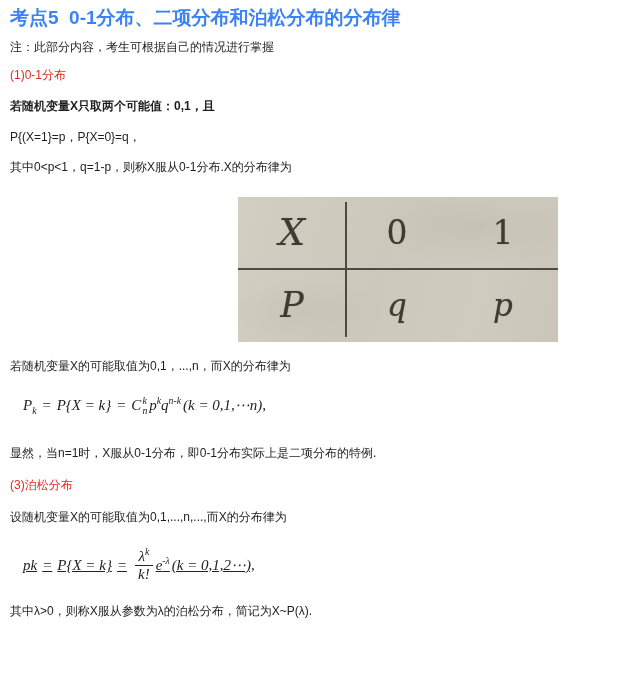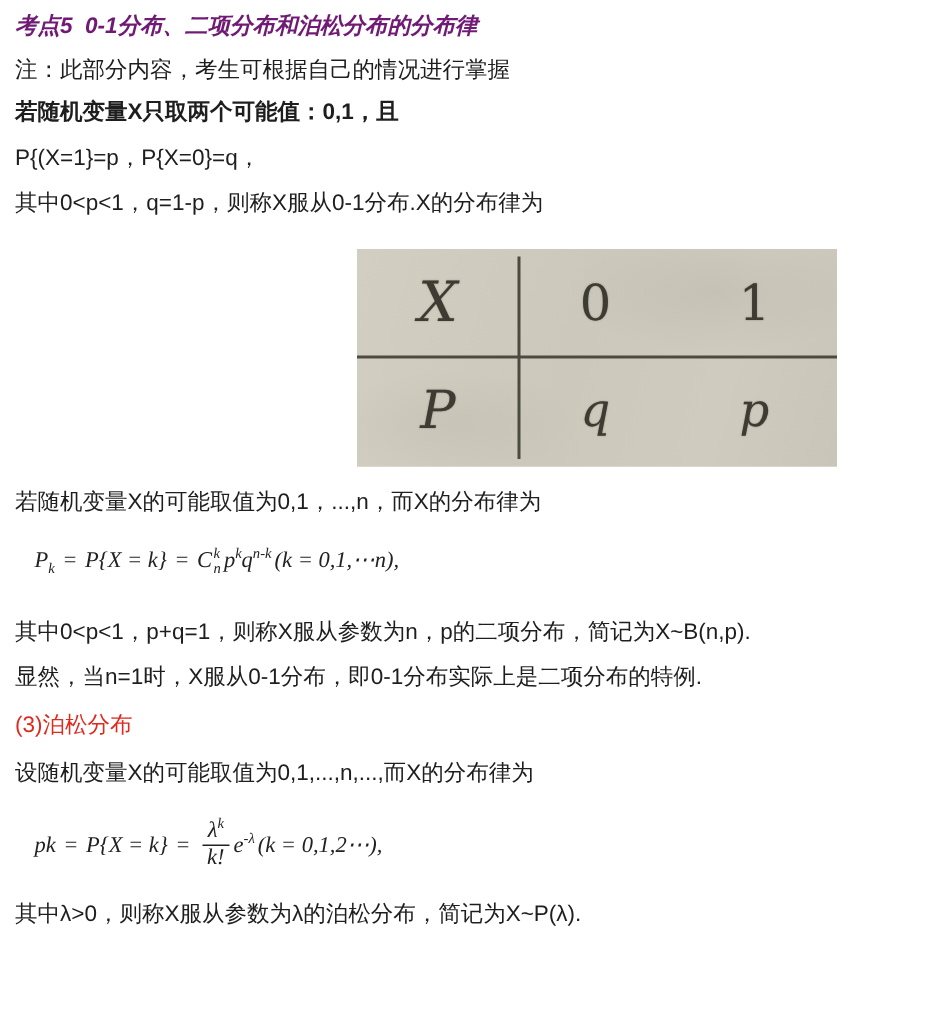--- a/index.html
+++ b/index.html
@@ -2,25 +2,25 @@
 <html style="--accent: #df2a20; --img-bg: #cdc9bc;"><head>
 <meta charset="utf-8">
 <style>
   html,body{margin:0;padding:0;}
   body{
     width:625px;height:673px;background:#ffffff;overflow:hidden;
     font-family:"Liberation Sans",sans-serif;color:#1e1e1e;
   }
   .doc{padding:8px 10px 0 10px;}
   .title{
-    font-size:15px;font-weight:bold;color:#701a75;
-    line-height:19px;margin:0 0 11px 0;white-space:pre-wrap;font-style:italic;
+    font-size:19px;font-weight:bold;color:#3b82f6;
+    line-height:19px;margin:0 0 11px 0;white-space:pre-wrap;
   }
   .body-line{
-    font-size:15px;line-height:18px;margin:0;
+    font-size:12px;line-height:18px;margin:0;
   }
   .m-note{margin-bottom:10px;}
   .m-red1{margin-bottom:13px;}
   .m-l4{margin-bottom:13px;font-weight:bold;}
   .m-l5{margin-bottom:12px;}
   .m-l6{margin-bottom:21px;}
   .m-red2{margin-bottom:13px;}
   .m-l9{margin-bottom:10px;}
   .m-l11{margin-bottom:12px;}
   .m-l12{margin-bottom:14px;}
@@ -51,21 +51,21 @@
   .c-p {left:0;   top:73px;width:108px;height:70px;font-size:35px;font-style:italic;}
   .c-q {left:108px;top:73px;width:102px;height:70px;font-size:31px;font-style:italic;}
   .c-pv{left:210px;top:73px;width:110px;height:70px;font-size:31px;font-style:italic;}
 
   
   .formula{
     font-family:"Liberation Serif",serif;font-style:italic;
     font-size:15px;color:#222;margin:13px;
   }
   .formula-binomial{margin-bottom:20px;line-height:26px;}
-  .formula-poisson{margin-bottom:15px;line-height:44px;}
+  .formula-poisson{margin-bottom:15px;line-height:44px;text-decoration:underline;}
   .formula .op{margin:0 5px;}
   .formula sup,.formula sub{font-size:0.65em;}
   .supsub{
     display:inline-block;vertical-align:-0.45em;line-height:1.05;
     font-size:0.65em;margin:0 2px 0 1px;text-align:left;
   }
   .supsub .ss-top,.supsub .ss-bot{display:block;}
   .frac{
     display:inline-block;vertical-align:middle;text-align:center;
     line-height:1.15;margin:0 3px;position:relative;top:-2px;
@@ -76,20 +76,21 @@
 </style>
 </head>
 <body>
 
 <div class="doc">
 
   <p class="title">考点5  0-1分布、二项分布和泊松分布的分布律</p>
 
   <p class="body-line m-note">注：此部分内容，考生可根据自己的情况进行掌握</p>
 
+  <p class="body-line red-heading m-red1">(1)0-1分布</p>
 
   <p class="body-line m-l4">若随机变量X只取两个可能值：0,1，且</p>
 
   <p class="body-line m-l5">P{(X=1}=p，P{X=0}=q，</p>
 
   <p class="body-line m-l6">其中0&lt;p&lt;1，q=1-p，则称X服从0-1分布.X的分布律为</p>
 
   <div class="scan-img">
     <div class="img-vline"></div>
     <div class="img-hline"></div>
@@ -99,21 +100,20 @@
     <div class="img-cell c-p">P</div>
     <div class="img-cell c-q">q</div>
     <div class="img-cell c-pv">p</div>
   </div>
 
 
   <p class="body-line m-l9">若随机变量X的可能取值为0,1，...,n，而X的分布律为</p>
 
   <p class="formula formula-binomial"><span>P</span><sub>k</sub><span class="op">=</span><span>P{X = k}</span><span class="op">=</span><span>C</span><span class="supsub"><span class="ss-top">k</span><span class="ss-bot">n</span></span><span>p</span><sup>k</sup><span>q</span><sup>n-k</sup><span class="tail">(k = 0,1,⋯n),</span></p>
 
-  <p class="body-line m-l11">其中0&lt;p&lt;1，p+q=1，则称X服从参数为n，p的二项分布，简记为X~B(n,p).</p>
 
   <p class="body-line m-l12">显然，当n=1时，X服从0-1分布，即0-1分布实际上是二项分布的特例.</p>
 
   <p class="body-line red-heading m-red3">(3)泊松分布</p>
 
   <p class="body-line m-l14">设随机变量X的可能取值为0,1,...,n,...,而X的分布律为</p>
 
   <p class="formula formula-poisson"><span>pk</span><span class="op">=</span><span>P{X = k}</span><span class="op">=</span><span class="frac"><span class="num"><span>λ</span><sup>k</sup></span><span class="den">k!</span></span><span>e</span><sup>-λ</sup><span class="tail">(k = 0,1,2⋯),</span></p>
 
   <p class="body-line">其中λ&gt;0，则称X服从参数为λ的泊松分布，简记为X~P(λ).</p>

